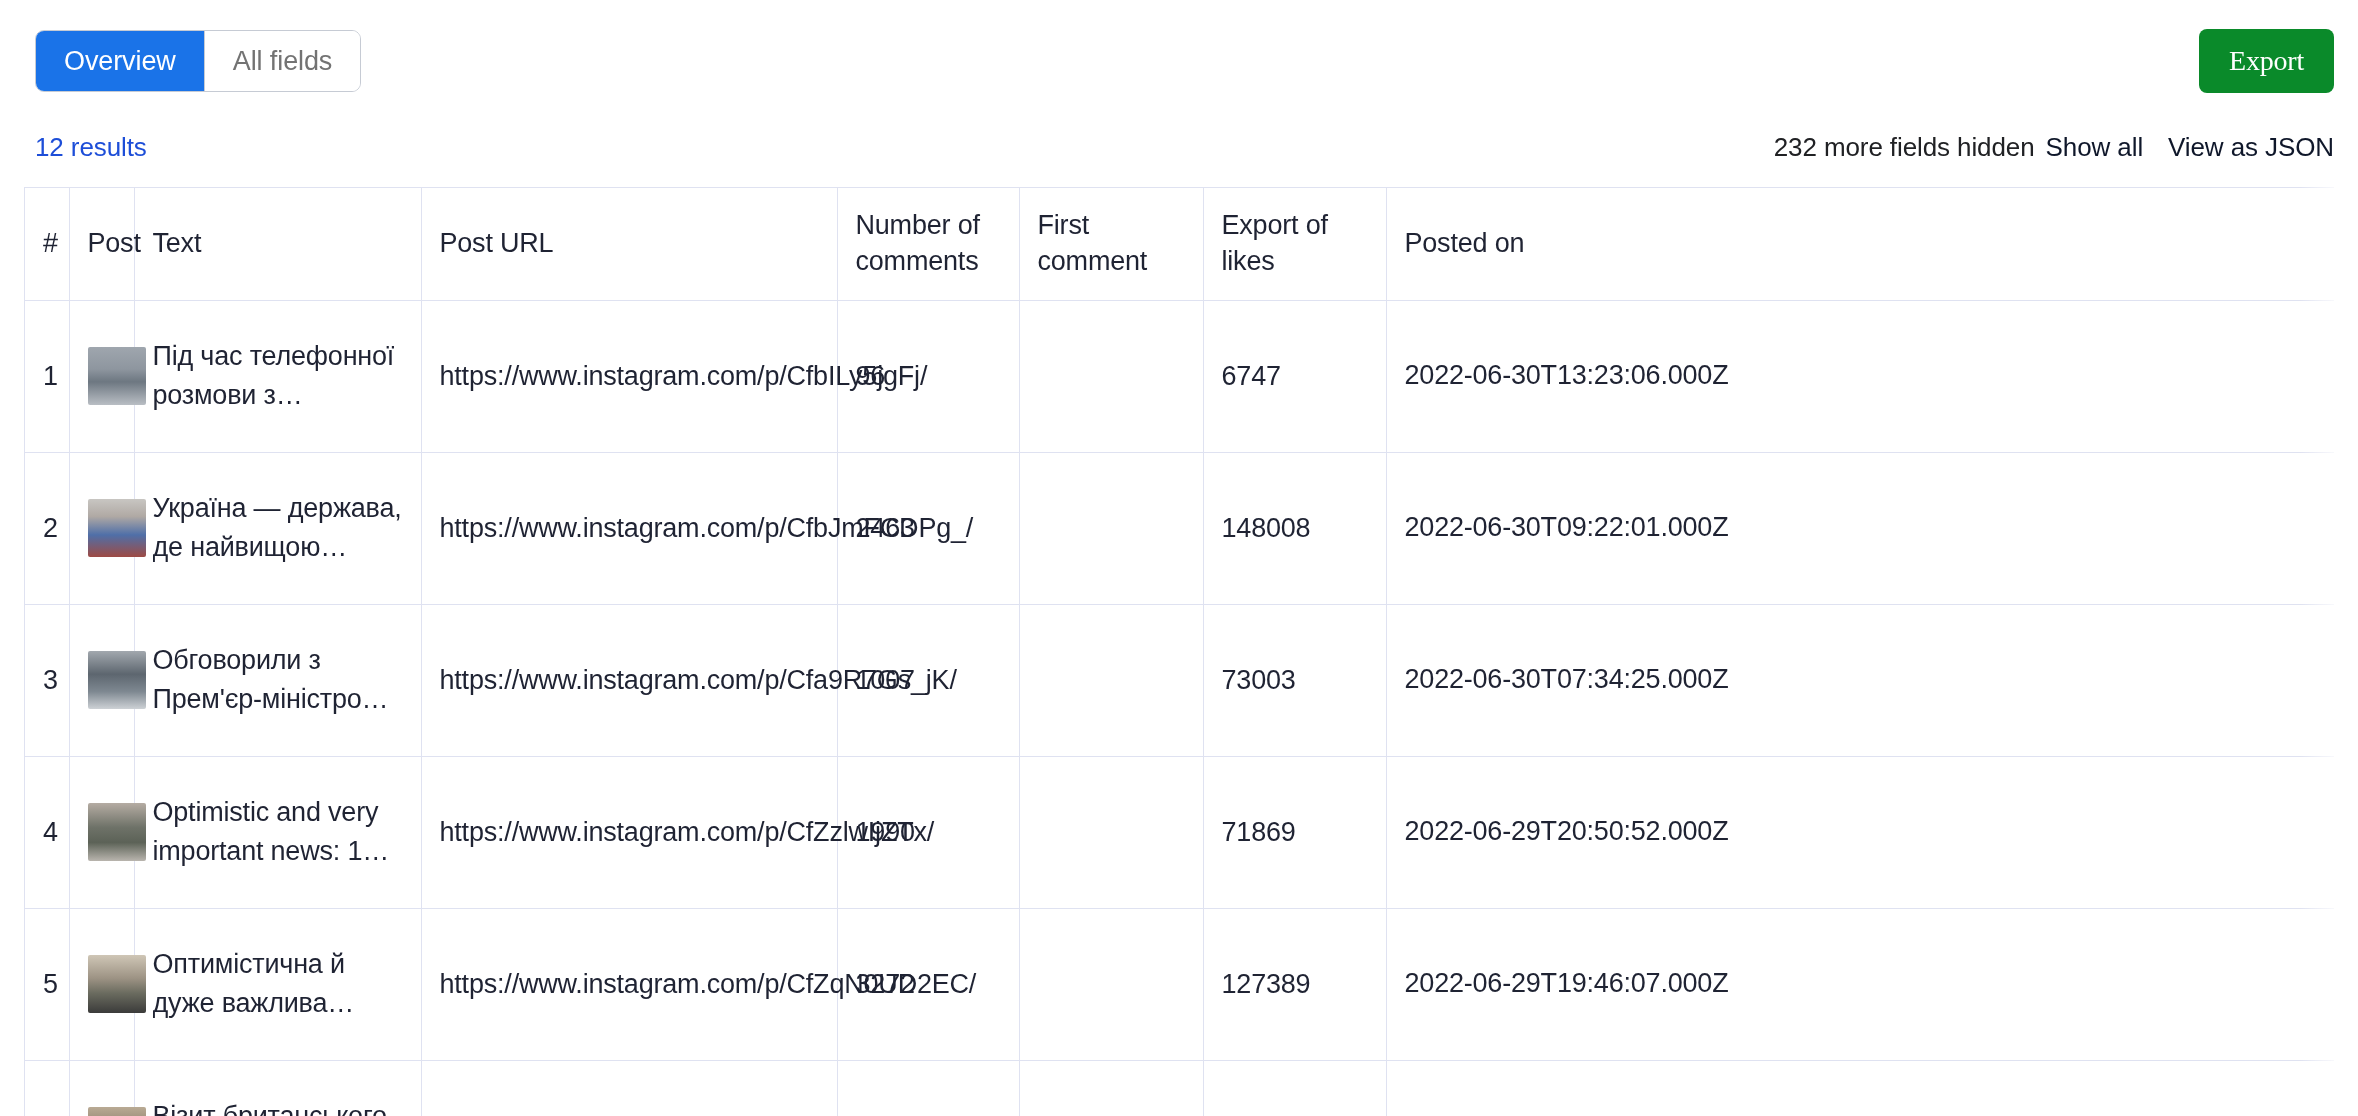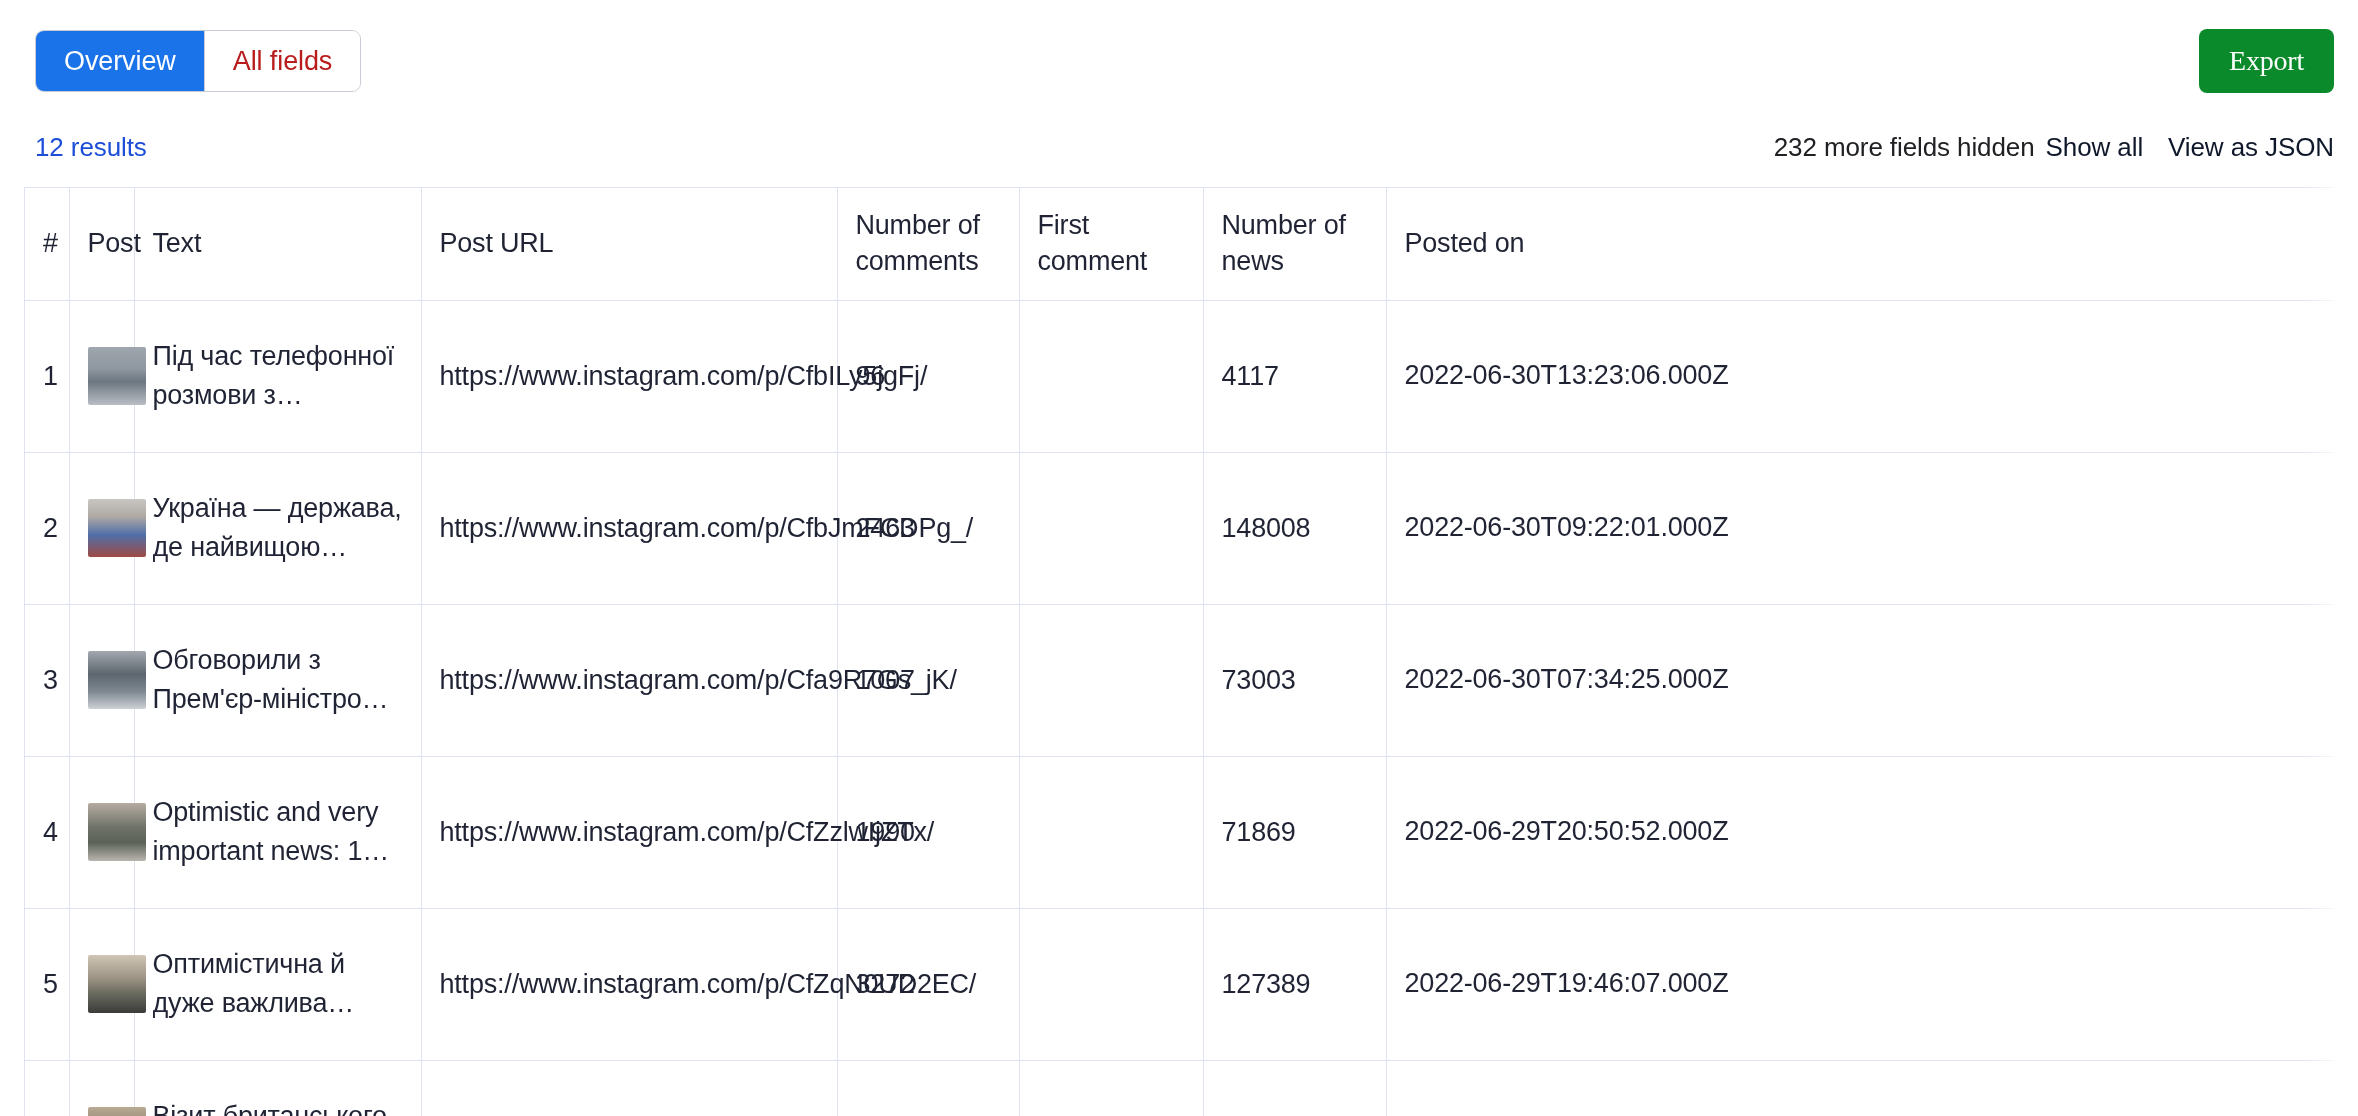--- a/index.html
+++ b/index.html
@@ -38,21 +38,21 @@
     overflow: hidden;
     background: #ffffff;
     height: 62px;
   }
   .seg-btn {
     display: flex;
     align-items: center;
     justify-content: center;
     padding: 0 28px;
     font-size: 27px;
-    color: #b91c1c;
+    color: #737373;
     background: #ffffff;
     border: none;
     cursor: pointer;
     font-family: "Liberation Sans", sans-serif;
     white-space: nowrap;
     letter-spacing: -0.1px;
   }
   .seg-btn.active {
     background: #1a73e8;
     color: #ffffff;
@@ -225,37 +225,37 @@
   <div class="table-wrap">
     <table class="grid">
       <thead>
         <tr>
           <th class="c-num">#</th>
           <th class="c-post">Post</th>
           <th class="c-text">Text</th>
           <th class="c-url">Post URL</th>
           <th class="c-comments">Number of comments</th>
           <th class="c-first">First comment</th>
-          <th class="c-likes">Number of news</th>
+          <th class="c-likes">Export of likes</th>
           <th class="c-posted">Posted on</th>
         </tr>
       </thead>
       <tbody id="tbody">
           <tr>
             <td class="c-num">1</td>
             <td class="c-post">
               <div class="thumb" style="background:linear-gradient(180deg,#9fa6ae 0%,#8e969f 38%,#6d7781 60%,#b9bec4 100%);"></div>
             </td>
             <td class="c-text">
               <div class="cell-2line">Під час телефонної розмови з Президентом Німеччини…</div>
             </td>
             <td class="c-url">https://www.instagram.com/p/CfbILy5jgFj/</td>
             <td class="c-comments">96</td>
             <td class="c-first"></td>
-            <td class="c-likes">4117</td>
+            <td class="c-likes">6747</td>
             <td class="c-posted">
               <div class="posted-cell">2022-06-30T13:23:06.000Z</div>
             </td>
           </tr>
           <tr>
             <td class="c-num">2</td>
             <td class="c-post">
               <div class="thumb" style="background:linear-gradient(180deg,#c8c6c2 0%,#b0a9a4 30%,#4f6fa8 62%,#9e4a44 100%);"></div>
             </td>
             <td class="c-text">

